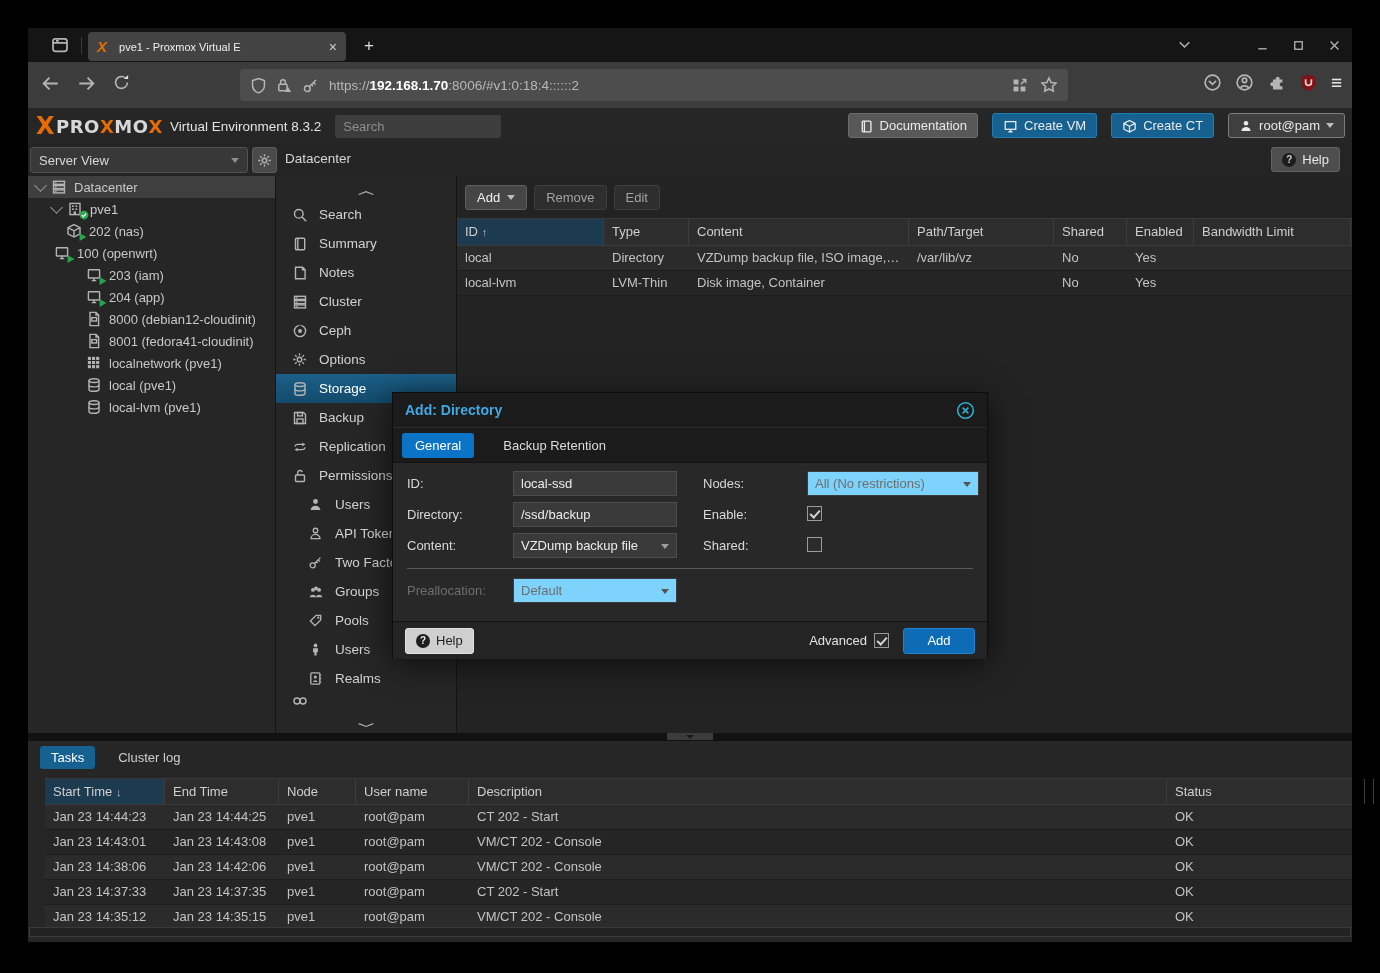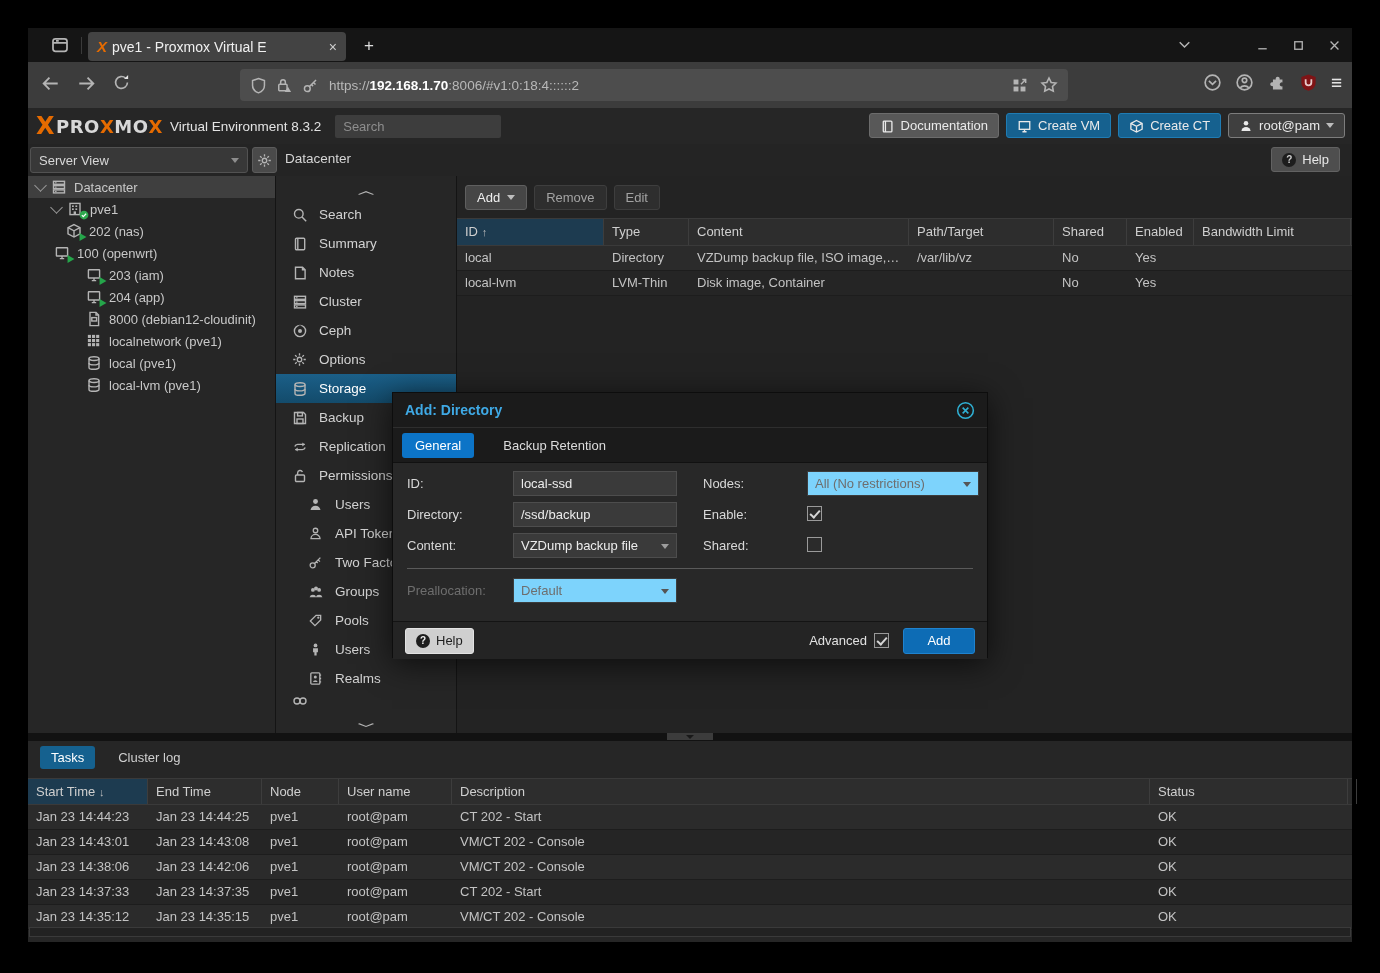--- a/index.html
+++ b/index.html
@@ -10,21 +10,21 @@
   svg.i { display:inline-block; vertical-align:middle; }
   .st { stroke:#b4b4b4; fill:none; stroke-width:1.4; }
   .fl { fill:#b4b4b4; }
 
   
   .titlebar { position:absolute; left:0; top:0; right:0; height:34px; background:#151515; }
   .ffview { position:absolute; left:22px; top:7px; width:24px; height:20px; }
   .tab { position:absolute; left:60px; top:4px; width:258px; height:29px; background:#434343;
          border-radius:4px; display:flex; align-items:center; padding:0 6px 0 9px; color:#f0f0f0; }
   .tab-sep { position:absolute; left:53px; top:9px; width:1px; height:17px; background:#3a3a3a; }
-  .tab-title { flex:1; white-space:nowrap; overflow:hidden; font-size:14px; margin-left:7px; }
+  .tab-title { flex:1; white-space:nowrap; overflow:hidden; font-size:11px; margin-left:14px; }
   .fav { color:#e66b00; font-weight:bold; font-size:15px; font-style:italic; letter-spacing:-2px; }
   .tab-close { color:#cfcfcf; font-size:14px; padding:0 3px; }
   .newtab { position:absolute; left:330px; top:7px; width:22px; height:22px; color:#dedede;
             font-size:17px; text-align:center; line-height:21px; }
   .winbtns { position:absolute; right:0; top:0; height:34px; display:flex; align-items:center; }
   .winbtn { width:36px; text-align:center; color:#e6e6e6; }
   .tablist-btn { position:absolute; right:156px; top:8px; width:24px; height:18px; text-align:center; }
 
   .toolbar { position:absolute; left:0; top:34px; right:0; height:46px; background:#3c3c3c; }
   .navbtn { position:absolute; top:11px; width:24px; height:24px; }
@@ -40,21 +40,21 @@
   .page { position:absolute; left:0; top:80px; right:0; bottom:0; background:#242424; }
   .appheader { position:absolute; left:0; top:0; right:0; height:36px; background:#262626; display:flex; align-items:center; }
   .logo { margin-left:8px; font-weight:bold; font-size:18px; letter-spacing:.5px; color:#d8d8d8;
           font-family:"DejaVu Sans", sans-serif; display:flex; align-items:center; }
   .logo .ox { color:#e66b00; }
   .logo .bigx { font-size:24px; margin-right:1px; }
   .subtitle { margin-left:7px; font-size:13.5px; color:#e3e3e3; }
   .hsearch { margin-left:14px; width:166px; height:23px; background:#3d3d3d; border:none; color:#dcdcdc;
              padding:0 8px; font-size:13px; border-radius:2px; }
   .hsearch::placeholder { color:#8e8e8e; }
-  .hbtns { position:absolute; right:7px; top:5px; display:flex; gap:7px; }
+  .hbtns { position:absolute; right:7px; top:5px; display:flex; gap:14px; }
   .hbtn { height:25px; border-radius:3px; padding:0 10px; display:flex; align-items:center; gap:6px;
           font-size:13px; color:#eaeaea; }
   .hbtn.gray { background:#585858; border:1px solid #6c6c6c; }
   .hbtn.blue { background:#16618f; border:1px solid #1f7cb4; }
   .hbtn.user { background:#3f3f3f; border:1px solid #7d7d7d; }
 
   .row2 { position:absolute; left:0; top:36px; right:0; height:32px; }
   .viewsel { position:absolute; left:2px; top:3px; width:218px; height:26px; background:#383838;
              border:1px solid #525252; border-radius:3px; display:flex; align-items:center;
              padding:0 8px; color:#d8d8d8; }
@@ -106,21 +106,21 @@
   
   .splitter { position:absolute; left:0; top:625px; right:0; height:8px; background:#121212; }
   .splithandle { position:absolute; left:639px; top:0; width:46px; height:7px; background:#3c3c3c;
                  display:flex; align-items:center; justify-content:center; }
   .splithandle .tri { width:0; height:0; border-left:4px solid transparent; border-right:4px solid transparent;
                       border-top:4px solid #191919; }
   .tasks { position:absolute; left:0; top:633px; right:0; bottom:0; background:#262626; }
   .ttabs { position:absolute; left:12px; top:5px; display:flex; gap:12px; align-items:center; }
   .ttab { padding:4px 11px; border-radius:3px; color:#cfcfcf; }
   .ttab.sel { background:#15618f; color:#fff; }
-  .thead, .trow2 { display:grid; grid-template-columns:120px 114px 77px 113px 698px 198px 1fr; }
+  .thead, .trow2 { display:grid; grid-template-columns:120px 114px 77px 113px 698px 198px 1fr;margin-left:17px; }
   .tgrid { position:absolute; left:0; top:37px; right:0; }
   .thead { height:27px; background:#2d2d2d; border-top:1px solid #3a3a3a; border-bottom:1px solid #3a3a3a; }
   .thead .cell { color:#cfcfcf; border-right:1px solid #3d3d3d; line-height:25px; }
   .thead .cell.sorted { background:#1d3b50; }
   .trow2 { height:25px; color:#c3c3c3; border-bottom:1px solid #1d1d1d; }
   .trow2 .cell { line-height:24px; }
   .trow2:nth-child(odd){ background:#252525; }
   .trow2:nth-child(even){ background:#2b2b2b; }
   .hscroll { position:absolute; left:1px; right:1px; bottom:5px; height:10px; border:1px solid #3a3a3a; background:#222; }
 
@@ -583,20 +583,28 @@
         <div class="trow" style="padding-left:52px">
           <span class="iw">
               <svg class="i" width="16" height="16">
                 <use href="#i-template"></use>
               </svg>
             </span>
           <span>8000 (debian12-cloudinit)</span>
         </div>
         <div class="trow" style="padding-left:52px">
           <span class="iw">
+              <svg class="i" width="16" height="16">
+                <use href="#i-template"></use>
+              </svg>
+            </span>
+          <span>8001 (fedora41-cloudinit)</span>
+        </div>
+        <div class="trow" style="padding-left:52px">
+          <span class="iw">
               <svg class="i" width="15" height="15">
                 <use href="#i-netgrid"></use>
               </svg>
             </span>
           <span>localnetwork (pve1)</span>
         </div>
         <div class="trow" style="padding-left:52px">
           <span class="iw">
               <svg class="i" width="16" height="16">
                 <use href="#i-db"></use>

